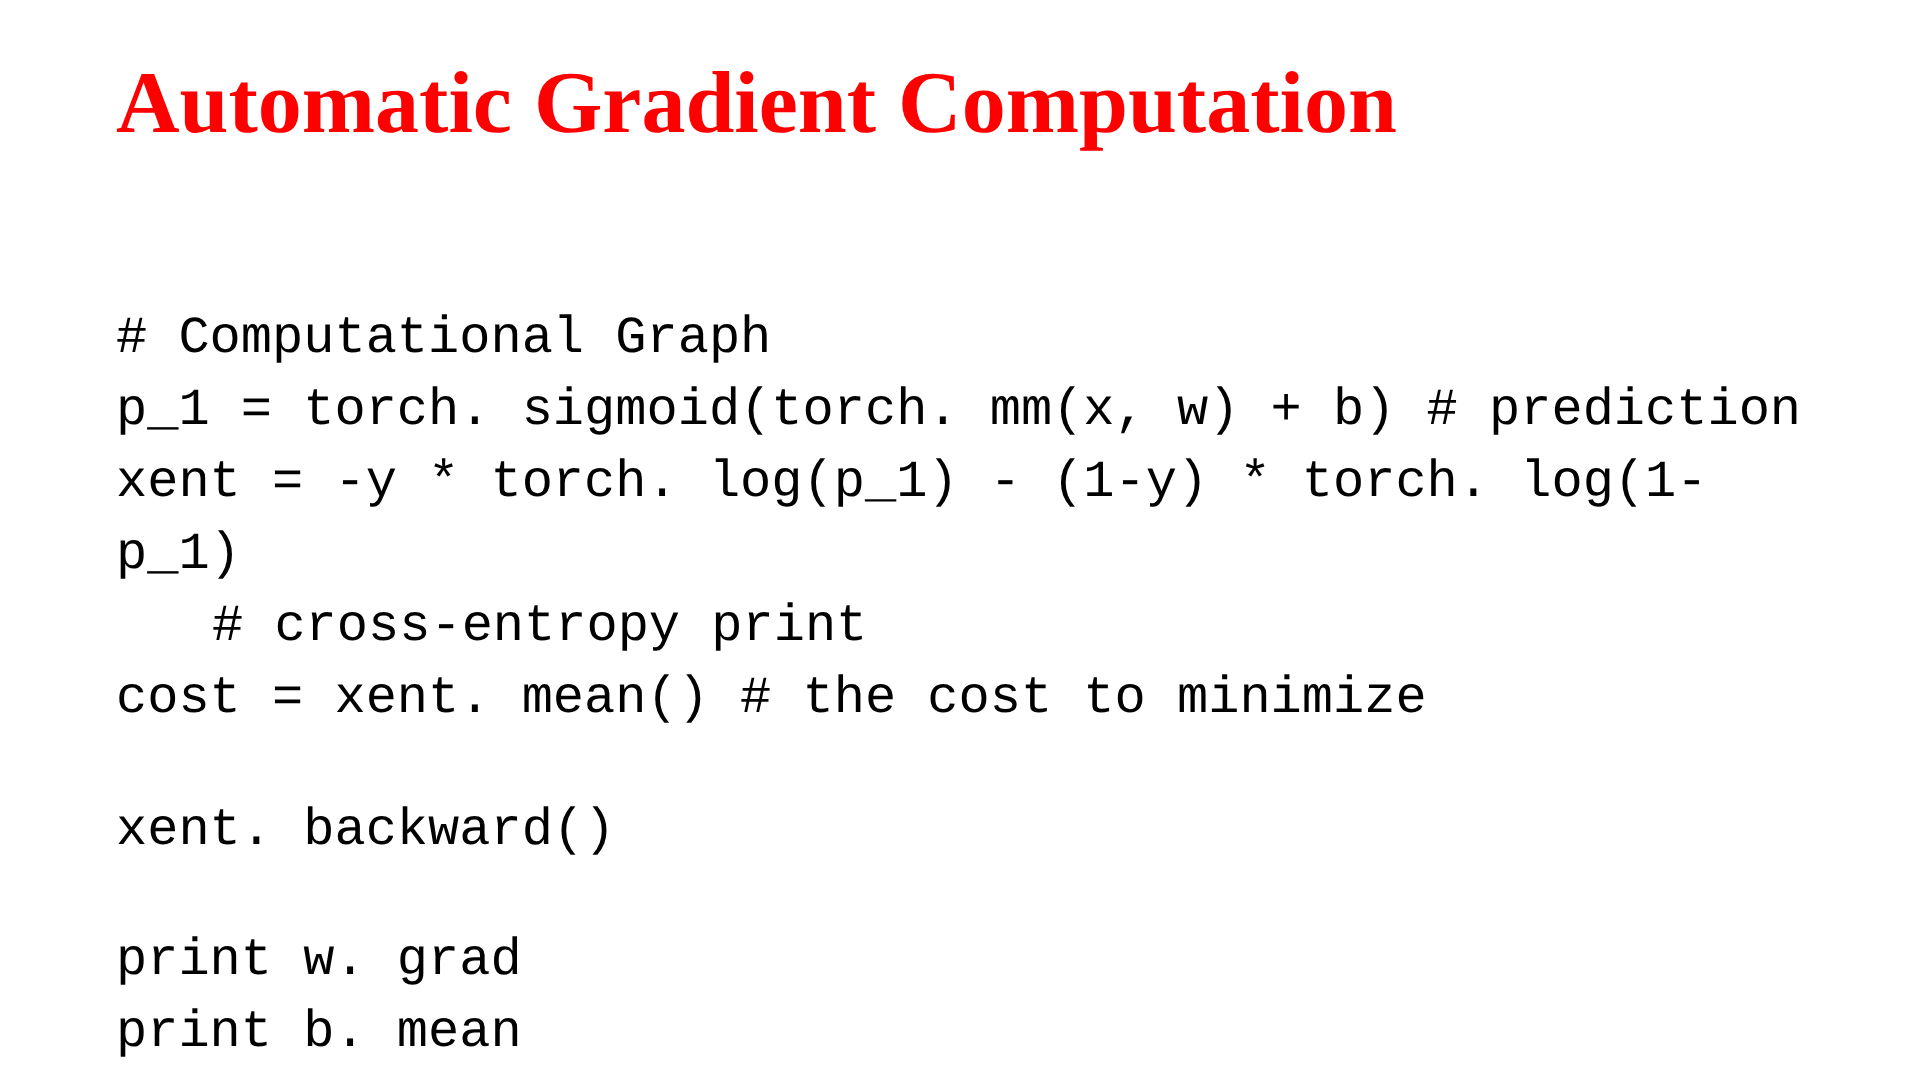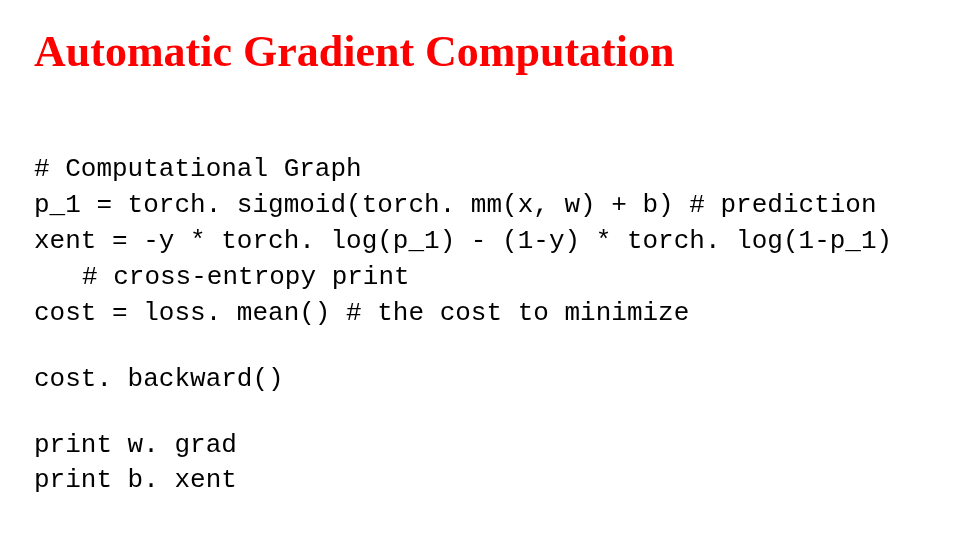--- a/index.html
+++ b/index.html
@@ -7,21 +7,21 @@
     padding: 0;
     width: 960px;
     height: 540px;
     background: #ffffff;
     overflow: hidden;
   }
   .slide {
     box-sizing: border-box;
     width: 960px;
     height: 540px;
-    padding: 28px 50px 0 34px;
+    padding: 28px 50px 0 58px;
     font-family: Georgia, "Times New Roman", Times, serif;
     color: #000000;
   }
   .title {
     color: #ff0000;
     font-weight: 700;
     font-size: 44px;
     line-height: 1.1;
     margin: 0 0 40px 0;
     font-family: Georgia, "Times New Roman", Times, serif;
@@ -44,17 +44,17 @@
 <body>
 
 <div class="slide">
   <h1 class="title">Automatic Gradient Computation</h1>
 
   <div class="code">
 <span># Computational Graph</span>
 <span>p_1 = torch. sigmoid(torch. mm(x, w) + b) # prediction</span>
 <span>xent = -y * torch. log(p_1) - (1-y) * torch. log(1-p_1)</span>
 <span class="indent"># cross-entropy print</span>
-<span>cost = loss. mean() # the cost to minimize</span>
-<div class="gap"></div><span>cost. backward()</span>
+<span>cost = xent. mean() # the cost to minimize</span>
+<div class="gap"></div><span>xent. backward()</span>
 <div class="gap"></div><span>print w. grad</span>
-<span>print b. xent</span></div>
+<span>print b. mean</span></div>
 </div>
 
 </body></html>

